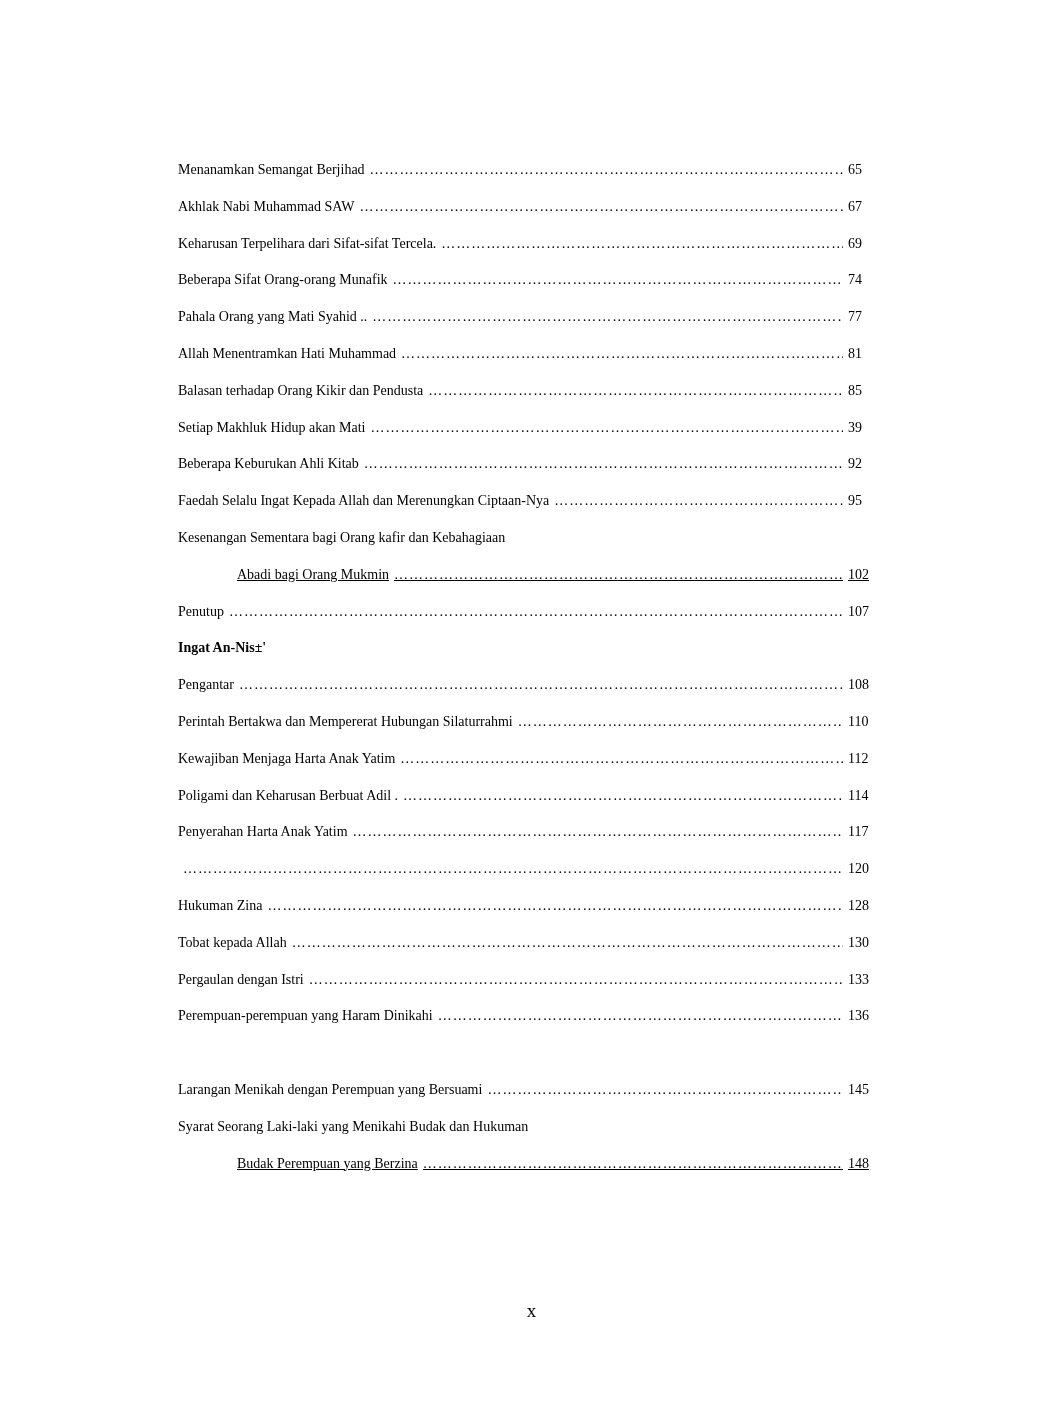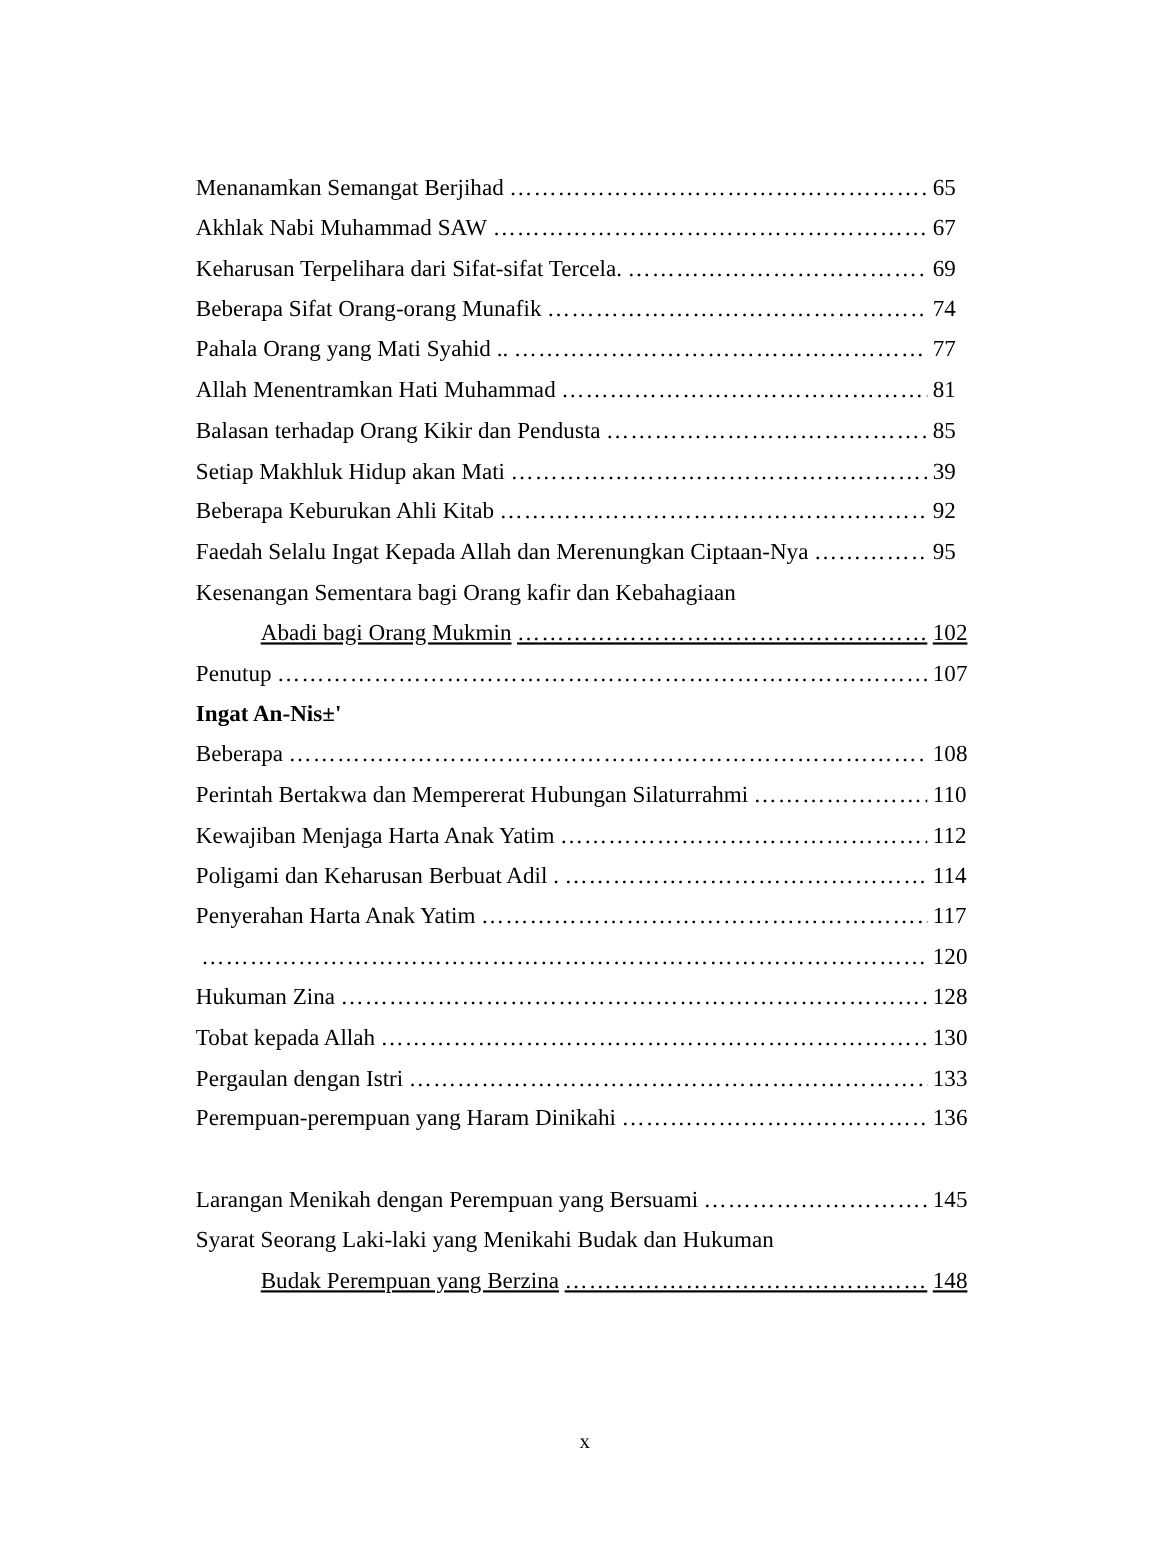--- a/index.html
+++ b/index.html
@@ -19,21 +19,21 @@
   .toc-content {
     position: absolute;
     left: 178px;
     top: 152px;
     width: 708px;
   }
   .row {
     display: flex;
     align-items: baseline;
     height: 36.8px;
-    font-size: 21px;
+    font-size: 14px;
     line-height: 36.8px;
     white-space: nowrap;
   }
   .row .title {
     flex: 0 0 auto;
   }
   .row .leader {
     flex: 1 1 auto;
     overflow: hidden;
     white-space: nowrap;
@@ -129,21 +129,21 @@
       </div>
       <div class="row">
         <span class="title">Penutup</span>
         <span class="leader">……………………………………………………………………………………………………………………………………………………………………………………</span>
         <span class="pagenum">107</span>
       </div>
       <div class="row heading">
         <span class="title">Ingat An-Nis±'</span>
       </div>
       <div class="row">
-        <span class="title">Beberapa</span>
+        <span class="title">Pengantar</span>
         <span class="leader">……………………………………………………………………………………………………………………………………………………………………………………</span>
         <span class="pagenum">108</span>
       </div>
       <div class="row">
         <span class="title">Perintah Bertakwa dan Mempererat Hubungan Silaturrahmi</span>
         <span class="leader">……………………………………………………………………………………………………………………………………………………………………………………</span>
         <span class="pagenum">110</span>
       </div>
       <div class="row">
         <span class="title">Kewajiban Menjaga Harta Anak Yatim</span>

